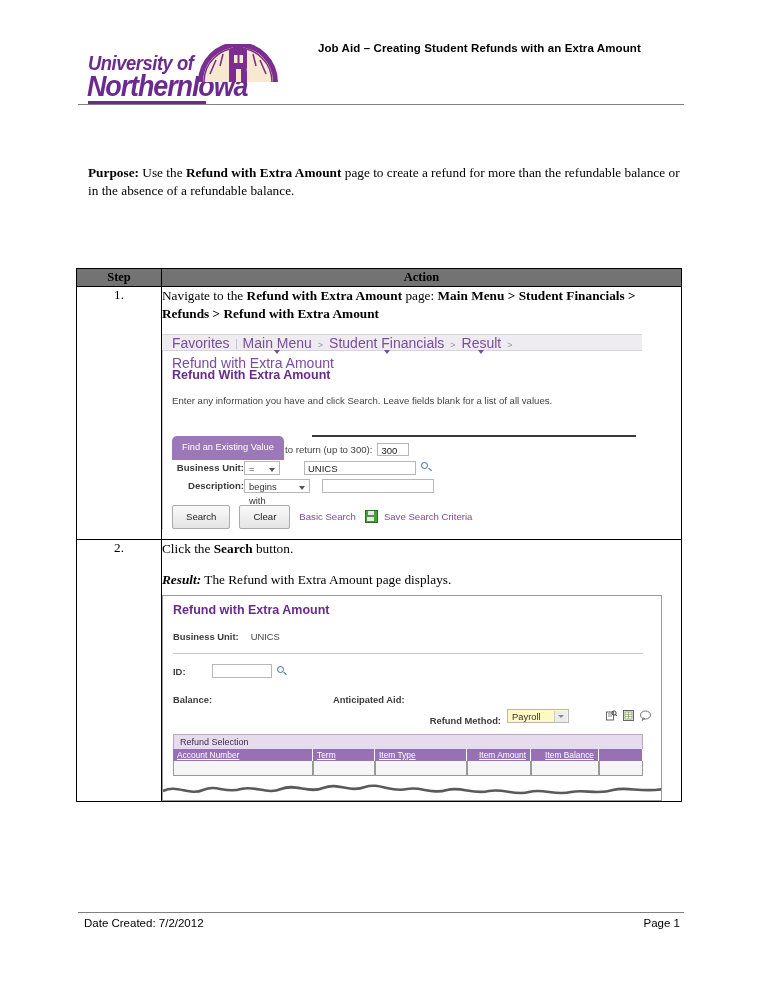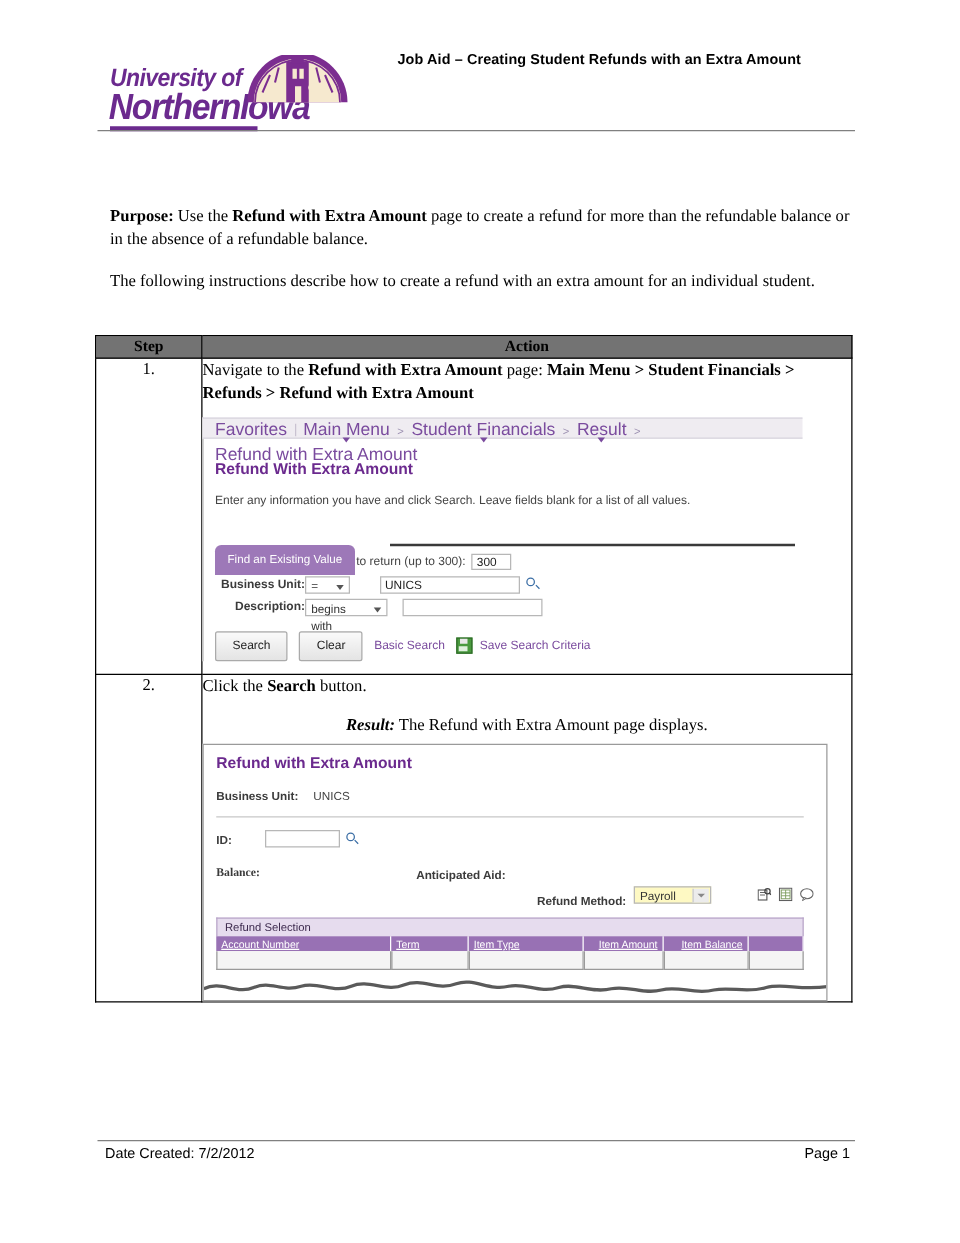--- a/index.html
+++ b/index.html
@@ -141,21 +141,20 @@
   }
   .td-action {
     padding: 5px 6px 8px 8px;
     font-size: 13.3px;
     line-height: 17.5px;
   }
   .step-intro { margin-bottom: 2px; }
   .result-line {
     margin: 14px 0 4px 0;
     font-size: 13.3px;
-    text-align: center;
   }
   .result-line .res { font-weight: bold; font-style: italic; }
 
   
   .ps-shot1 {
     position: relative;
     width: 480px;
     margin-top: 12px;
     font-family: "Liberation Sans", sans-serif;
     background: #fff;
@@ -369,21 +368,21 @@
   .ps2-lbl { font-weight: bold; font-size: 9.4px; color: #3b3b3b; }
   .ps2-val { font-weight: normal; color: #444; margin-left: 12px; font-size: 9.4px; }
   .ps2-hr {
     margin: 7px 0 0 10px;
     width: 470px;
     height: 1px;
     background: #c7c7c7;
   }
   .inp-id { width: 60px; height: 14px; margin-left: 26px; }
   .ps2-bal { margin: 11px 0 0 10px; font-size: 9.4px; position: relative; height: 12px; }
-  .ps2-bal .lbl-bal { position: absolute; left: 0; font-weight: bold; color:#3b3b3b;font-family:Liberation Serif, serif;}
+  .ps2-bal .lbl-bal { position: absolute; left: 0; font-weight: bold; color:#3b3b3b;}
   .ps2-bal .lbl-aid { position: absolute; left: 160px; font-weight: bold; color:#3b3b3b;}
   .ps2-method {
     position: relative;
     height: 18px;
     margin: 6px 0 0 0;
   }
   .ps2-method .lbl-m {
     position: absolute; right: 160px; top: 3px;
     font-weight: bold; font-size: 9.4px; color: #3b3b3b;
   }
@@ -542,21 +541,20 @@
     </div>
     <div class="logo-underline"></div>
     <div class="header-rule"></div>
   </div>
 
 
   <div class="para p1">
     <span class="b">Purpose:</span><span> Use the </span><span class="b">Refund with Extra Amount</span><span> page to create a refund for more than the refundable balance or in the absence of a refundable balance.</span>
   </div>
 
-  <div class="para p2">The following instructions describe how to create a refund with an extra amount for an individual student.</div>
 
   <table class="steps-table">
     <tbody>
         <tr>
       <th class="th-cell th-step">Step</th>
       <th class="th-cell th-action">Action</th>
     </tr>
 
     <tr>
       <td class="td-step">1.</td>

